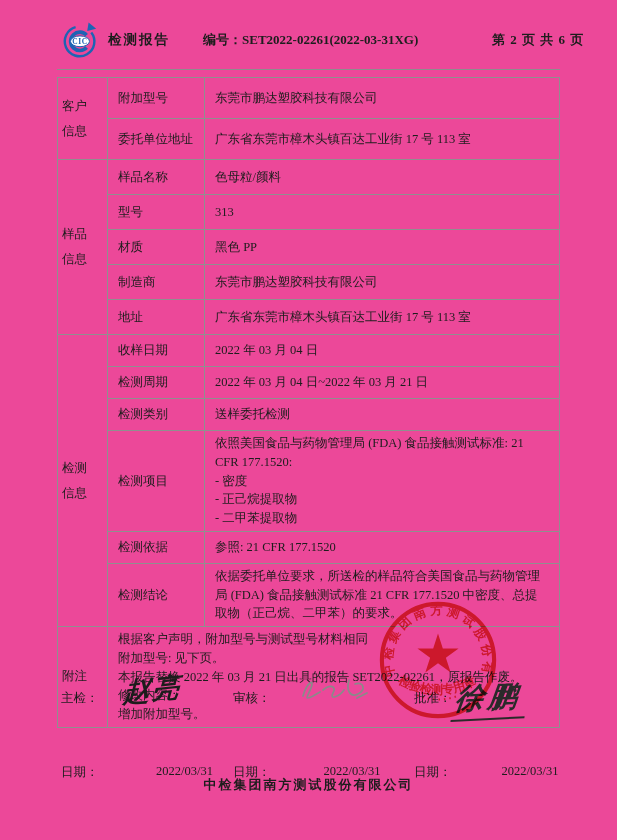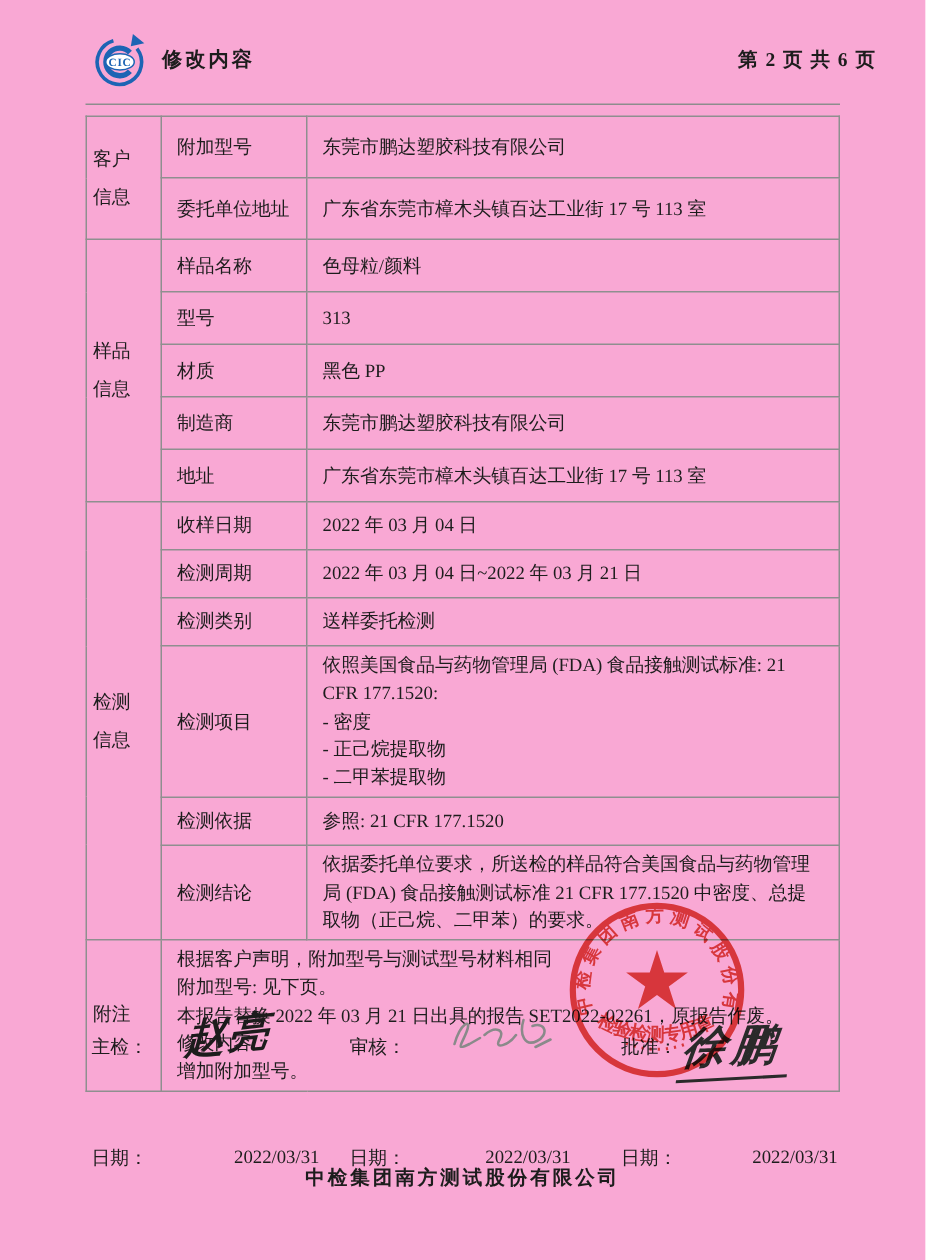--- a/index.html
+++ b/index.html
@@ -1,16 +1,16 @@
 <!DOCTYPE html>
 <html><head>
 <meta charset="utf-8">
 <style>
   html,body{margin:0;padding:0;background:#fff;}
-  .page{position:relative;width:617px;height:840px;background:#f9a8d4;overflow:hidden;
+  .page{position:relative;width:617px;height:840px;background:#ec4899;overflow:hidden;
         font-family:"Liberation Serif","DejaVu Serif",serif;color:#1d1d1d;}
   
   .hdr-logo{position:absolute;left:61px;top:19px;width:38px;height:42px;}
   .hdr-title{position:absolute;left:108px;top:31px;font-size:13.5px;font-weight:bold;letter-spacing:2px;}
   .hdr-no{position:absolute;left:203px;top:31px;font-size:13px;font-weight:bold;}
   .hdr-page{position:absolute;left:492px;top:31px;font-size:13px;font-weight:bold;letter-spacing:1px;}
   .hdr-rule{position:absolute;left:57px;top:69px;width:503px;border-top:1.5px solid #8d8d8d;}
   
   .tbl{position:absolute;left:57px;top:77px;width:503px;border-collapse:collapse;table-layout:fixed;}
   .tbl td{border:1px solid #8f8f8f;font-size:12.5px;padding:3px 10px;line-height:1.5;vertical-align:middle;}
@@ -45,21 +45,22 @@
 
 <div class="page">
 
   <svg class="hdr-logo" viewBox="0 0 38 42">
     <path d="M14.6,8.2 A14.8,14.8 0 1 0 30.3,13.4" fill="none" stroke="#1d64b4" stroke-width="2.4"></path>
     <path d="M27.6,3.6 L35.2,9.8 L26.2,11.9 Z" fill="#1d64b4"></path>
     <path d="M25.6,16.1 A9.2,9.2 0 1 0 25.6,28.5" fill="none" stroke="#1d64b4" stroke-width="3.6"></path>
     <ellipse cx="19" cy="22.3" rx="9.5" ry="5.4" fill="#ffffff" stroke="#1d64b4" stroke-width="1"></ellipse>
     <text x="19" y="25.2" text-anchor="middle" font-size="7.5" font-weight="bold" font-family="'Liberation Serif',serif" fill="#1d64b4" letter-spacing="0.5">CIC</text>
   </svg>
-  <span class="hdr-title">修改内容</span>
+  <span class="hdr-title">检测报告</span>
+  <span class="hdr-no"><span>编号：</span><span>SET2022-02261(2022-03-31XG)</span></span>
   <span class="hdr-page">第 2 页 共 6 页</span>
   <div class="hdr-rule"></div>
 
   <table class="tbl">
     <colgroup>
         <col style="width:50px">
         <col style="width:97px">
         <col>
       </colgroup>
 

